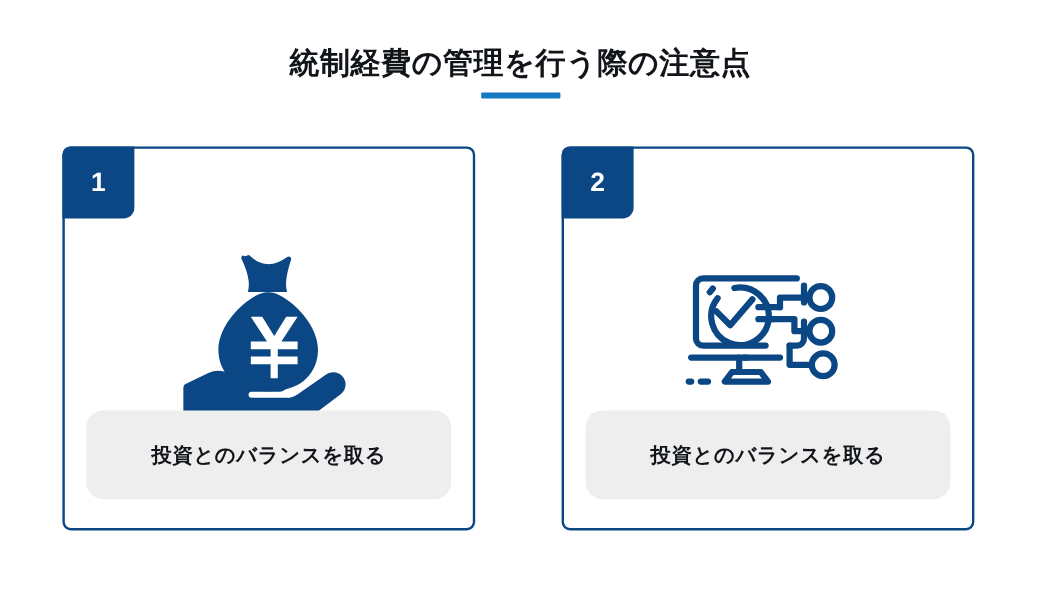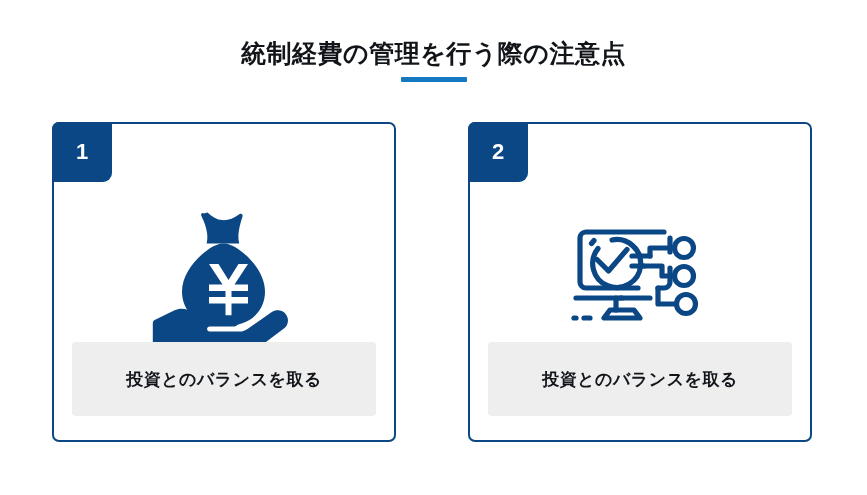--- a/index.html
+++ b/index.html
@@ -95,21 +95,21 @@
   }
   .icon-area svg { display: block; }
 
   .label-box {
     position: absolute;
     left: 18px;
     right: 18px;
     bottom: 24px;
     height: 74px;
     background: #eeeeee;
-    border-radius: 4px;
+    border-radius: 14px;
     display: flex;
     align-items: center;
     justify-content: center;
   }
   .label-text {
     font-size: 17px;
     font-weight: bold;
     color: #12161b;
     letter-spacing: 0.5px;
     white-space: nowrap;

